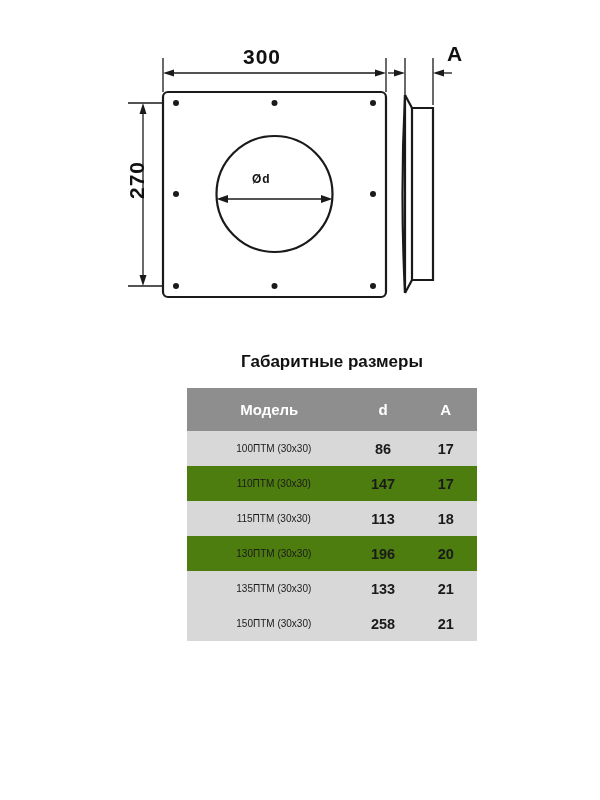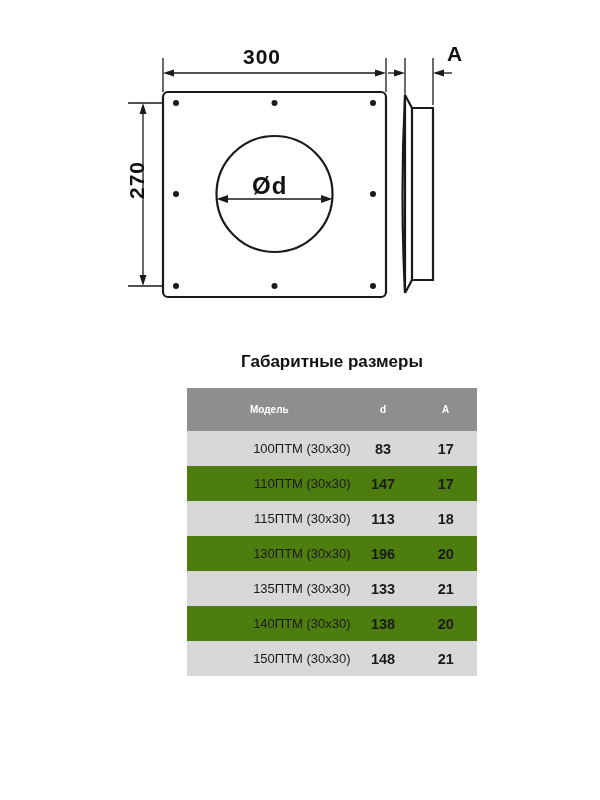--- a/index.html
+++ b/index.html
@@ -34,21 +34,21 @@
   .dim-A   { left: 447px; top: 42px; }
   .dim-270 {
     left: 118px;
     top: 168px;
     transform: rotate(-90deg);
     transform-origin: center center;
   }
   .dim-d {
     left: 252px;
     top: 172px;
-    font-size: 24px;
+    font-size: 12px;
   }
 
   
   .table-wrap {
     position: absolute;
     left: 0;
     top: 352px;
     width: 600px;
     padding-left: 32px;
   }
@@ -63,35 +63,35 @@
     border-collapse: collapse;
     margin: 0 auto;
     width: 290px;
     font-size: 14.5px;
   }
   thead th {
     background: #8e8e8e;
     color: #ffffff;
     font-weight: bold;
     height: 41px;
-    font-size: 10px;
+    font-size: 15px;
     text-align: center;
   }
   thead th.col-model { text-align: center; width: 166px; }
   thead th.col-d { width: 62px; }
   thead th.col-a { width: 62px; }
 
   tbody td {
     height: 33px;
     vertical-align: middle;
   }
   tbody td.c-model {
-    text-align: right;
+    text-align: center;
     padding-left: 10px;
-    font-size: 13px;
+    font-size: 10px;
     color: #1a1a1a;
   }
   tbody td.c-num {
     text-align: center;
     font-weight: bold;
     font-size: 14.5px;
   }
   tbody tr.odd td { background: #d8d8d8; }
   tbody tr.even td { background: #4d7c0f; }
 </style>
@@ -172,21 +172,21 @@
     <thead>
       <tr>
         <th class="col-model">Модель</th>
         <th class="col-d">d</th>
         <th class="col-a">A</th>
       </tr>
     </thead>
     <tbody>
       <tr class="odd">
         <td class="c-model">100ПТМ (30х30)</td>
-        <td class="c-num">83</td>
+        <td class="c-num">86</td>
         <td class="c-num">17</td>
       </tr>
       <tr class="even">
         <td class="c-model">110ПТМ (30х30)</td>
         <td class="c-num">147</td>
         <td class="c-num">17</td>
       </tr>
       <tr class="odd">
         <td class="c-model">115ПТМ (30х30)</td>
         <td class="c-num">113</td>
@@ -195,25 +195,20 @@
       <tr class="even">
         <td class="c-model">130ПТМ (30х30)</td>
         <td class="c-num">196</td>
         <td class="c-num">20</td>
       </tr>
       <tr class="odd">
         <td class="c-model">135ПТМ (30х30)</td>
         <td class="c-num">133</td>
         <td class="c-num">21</td>
       </tr>
-      <tr class="even">
-        <td class="c-model">140ПТМ (30х30)</td>
-        <td class="c-num">138</td>
-        <td class="c-num">20</td>
-      </tr>
       <tr class="odd">
         <td class="c-model">150ПТМ (30х30)</td>
-        <td class="c-num">148</td>
+        <td class="c-num">258</td>
         <td class="c-num">21</td>
       </tr>
     </tbody>
   </table>
 </div>
 
 </body></html>

